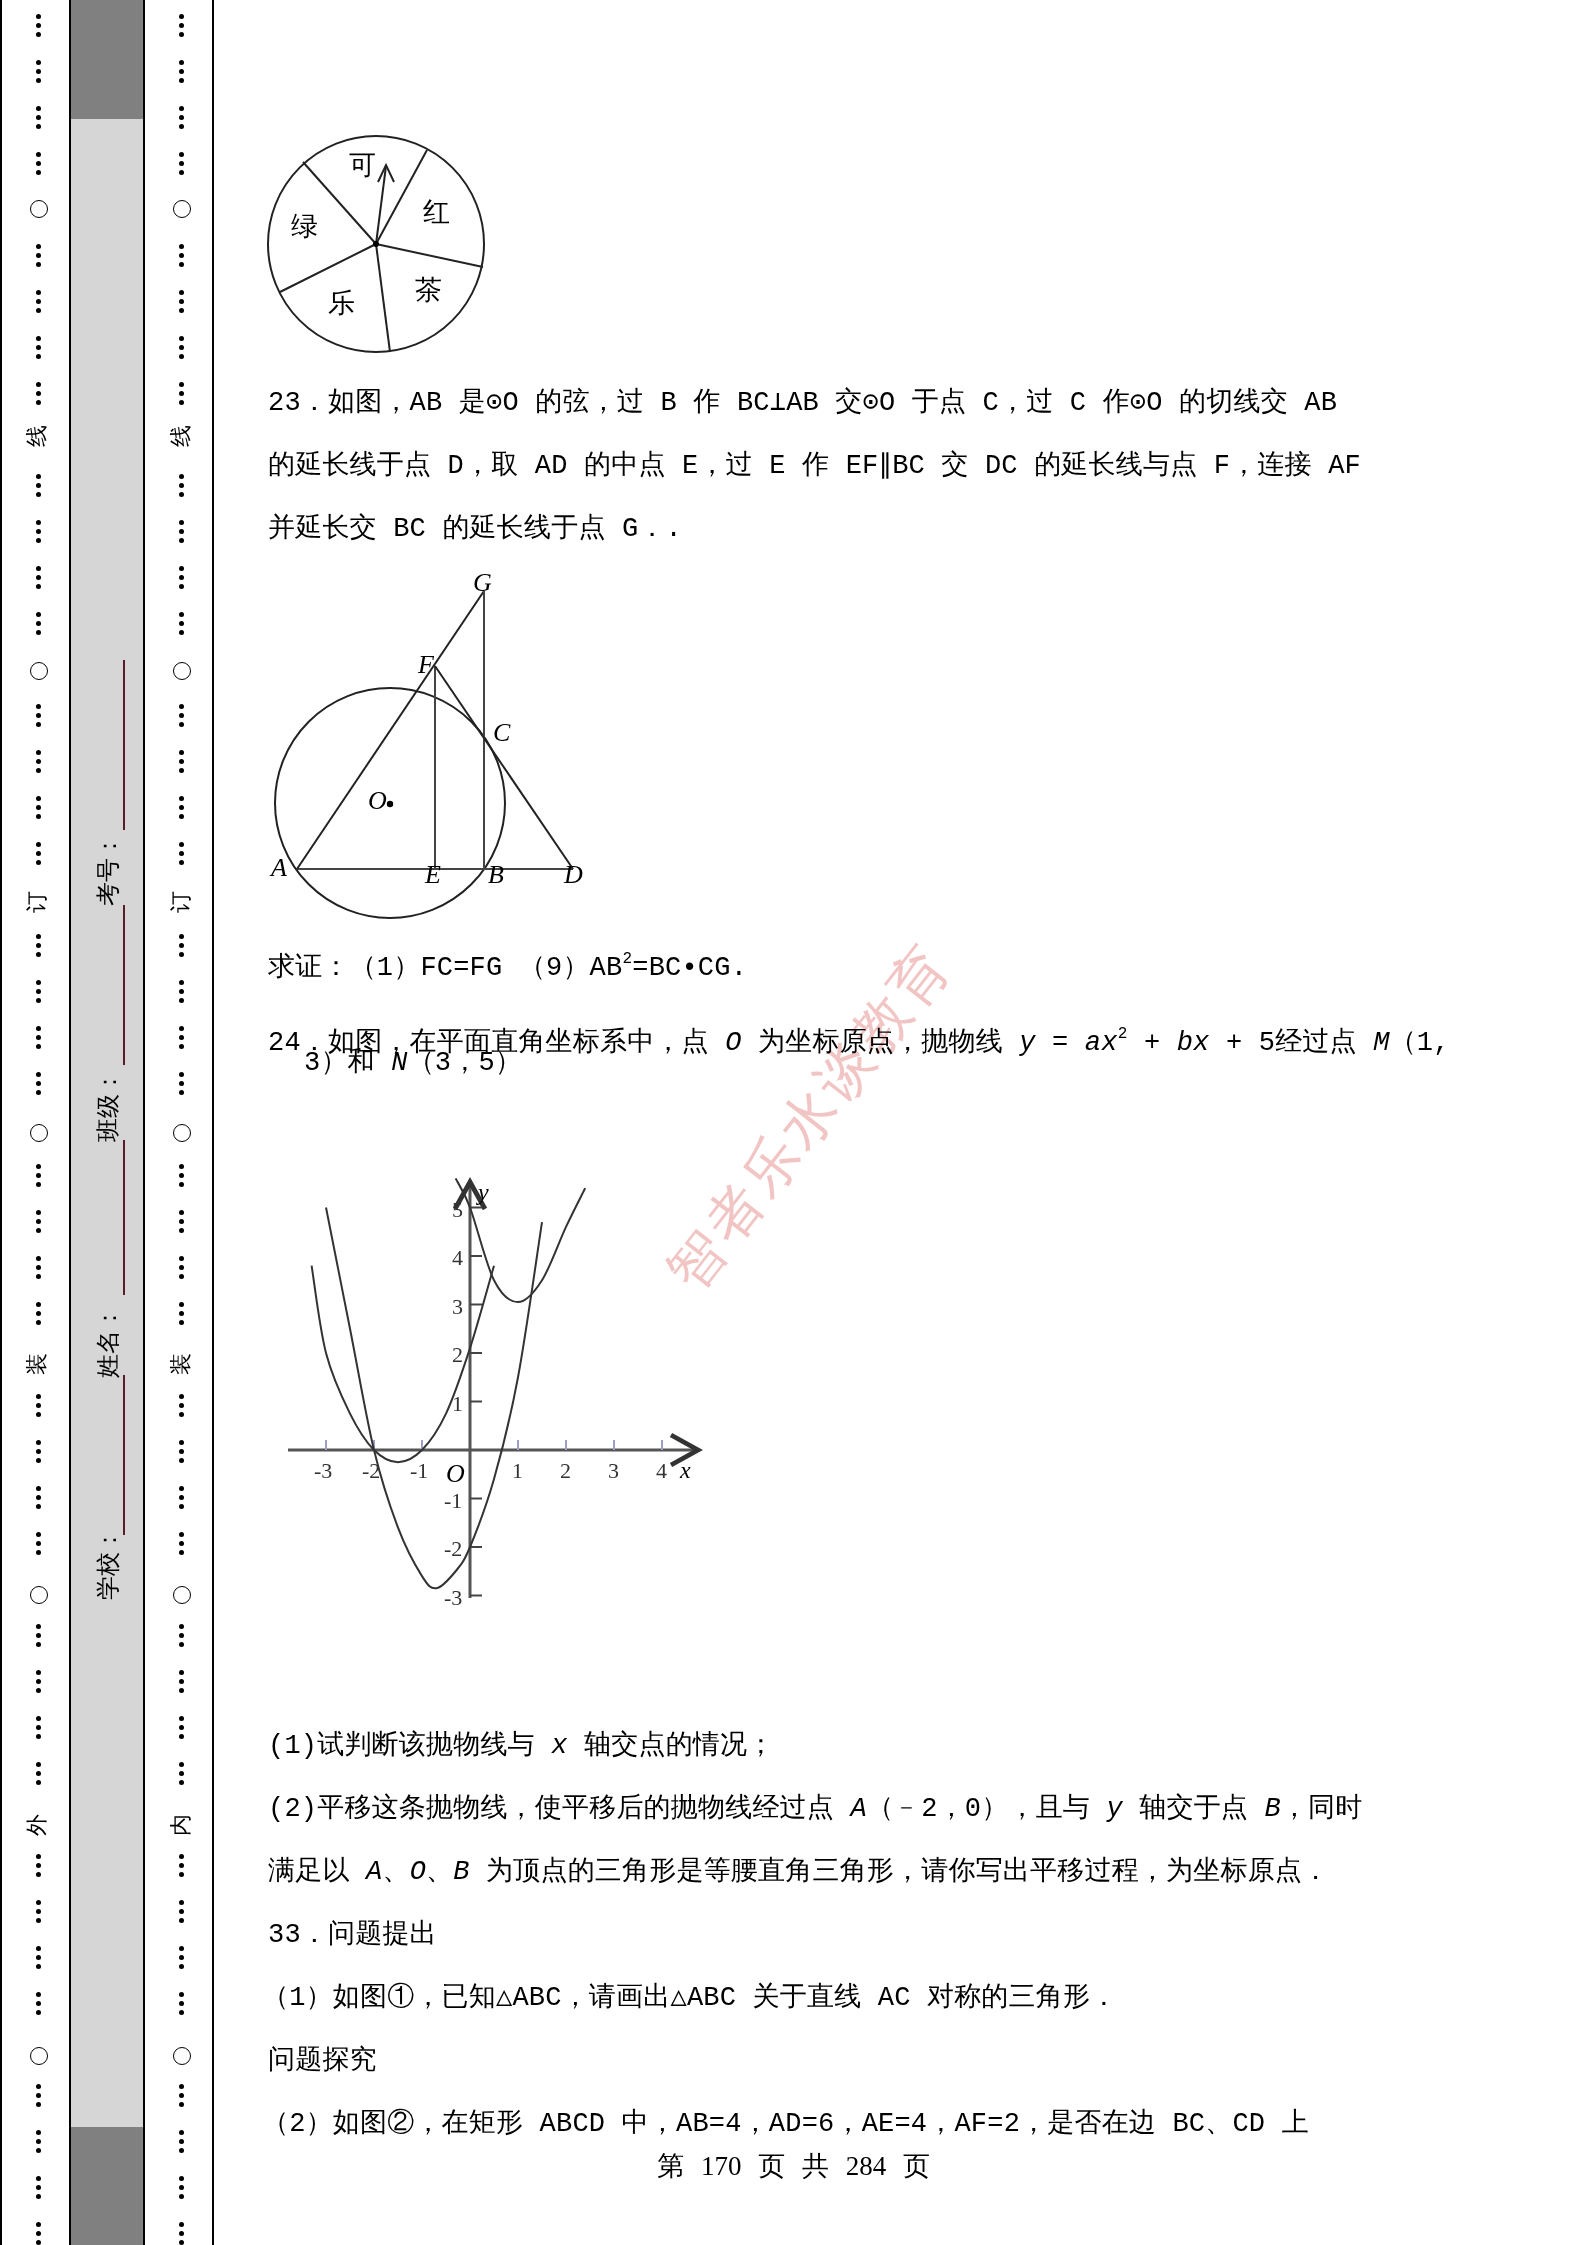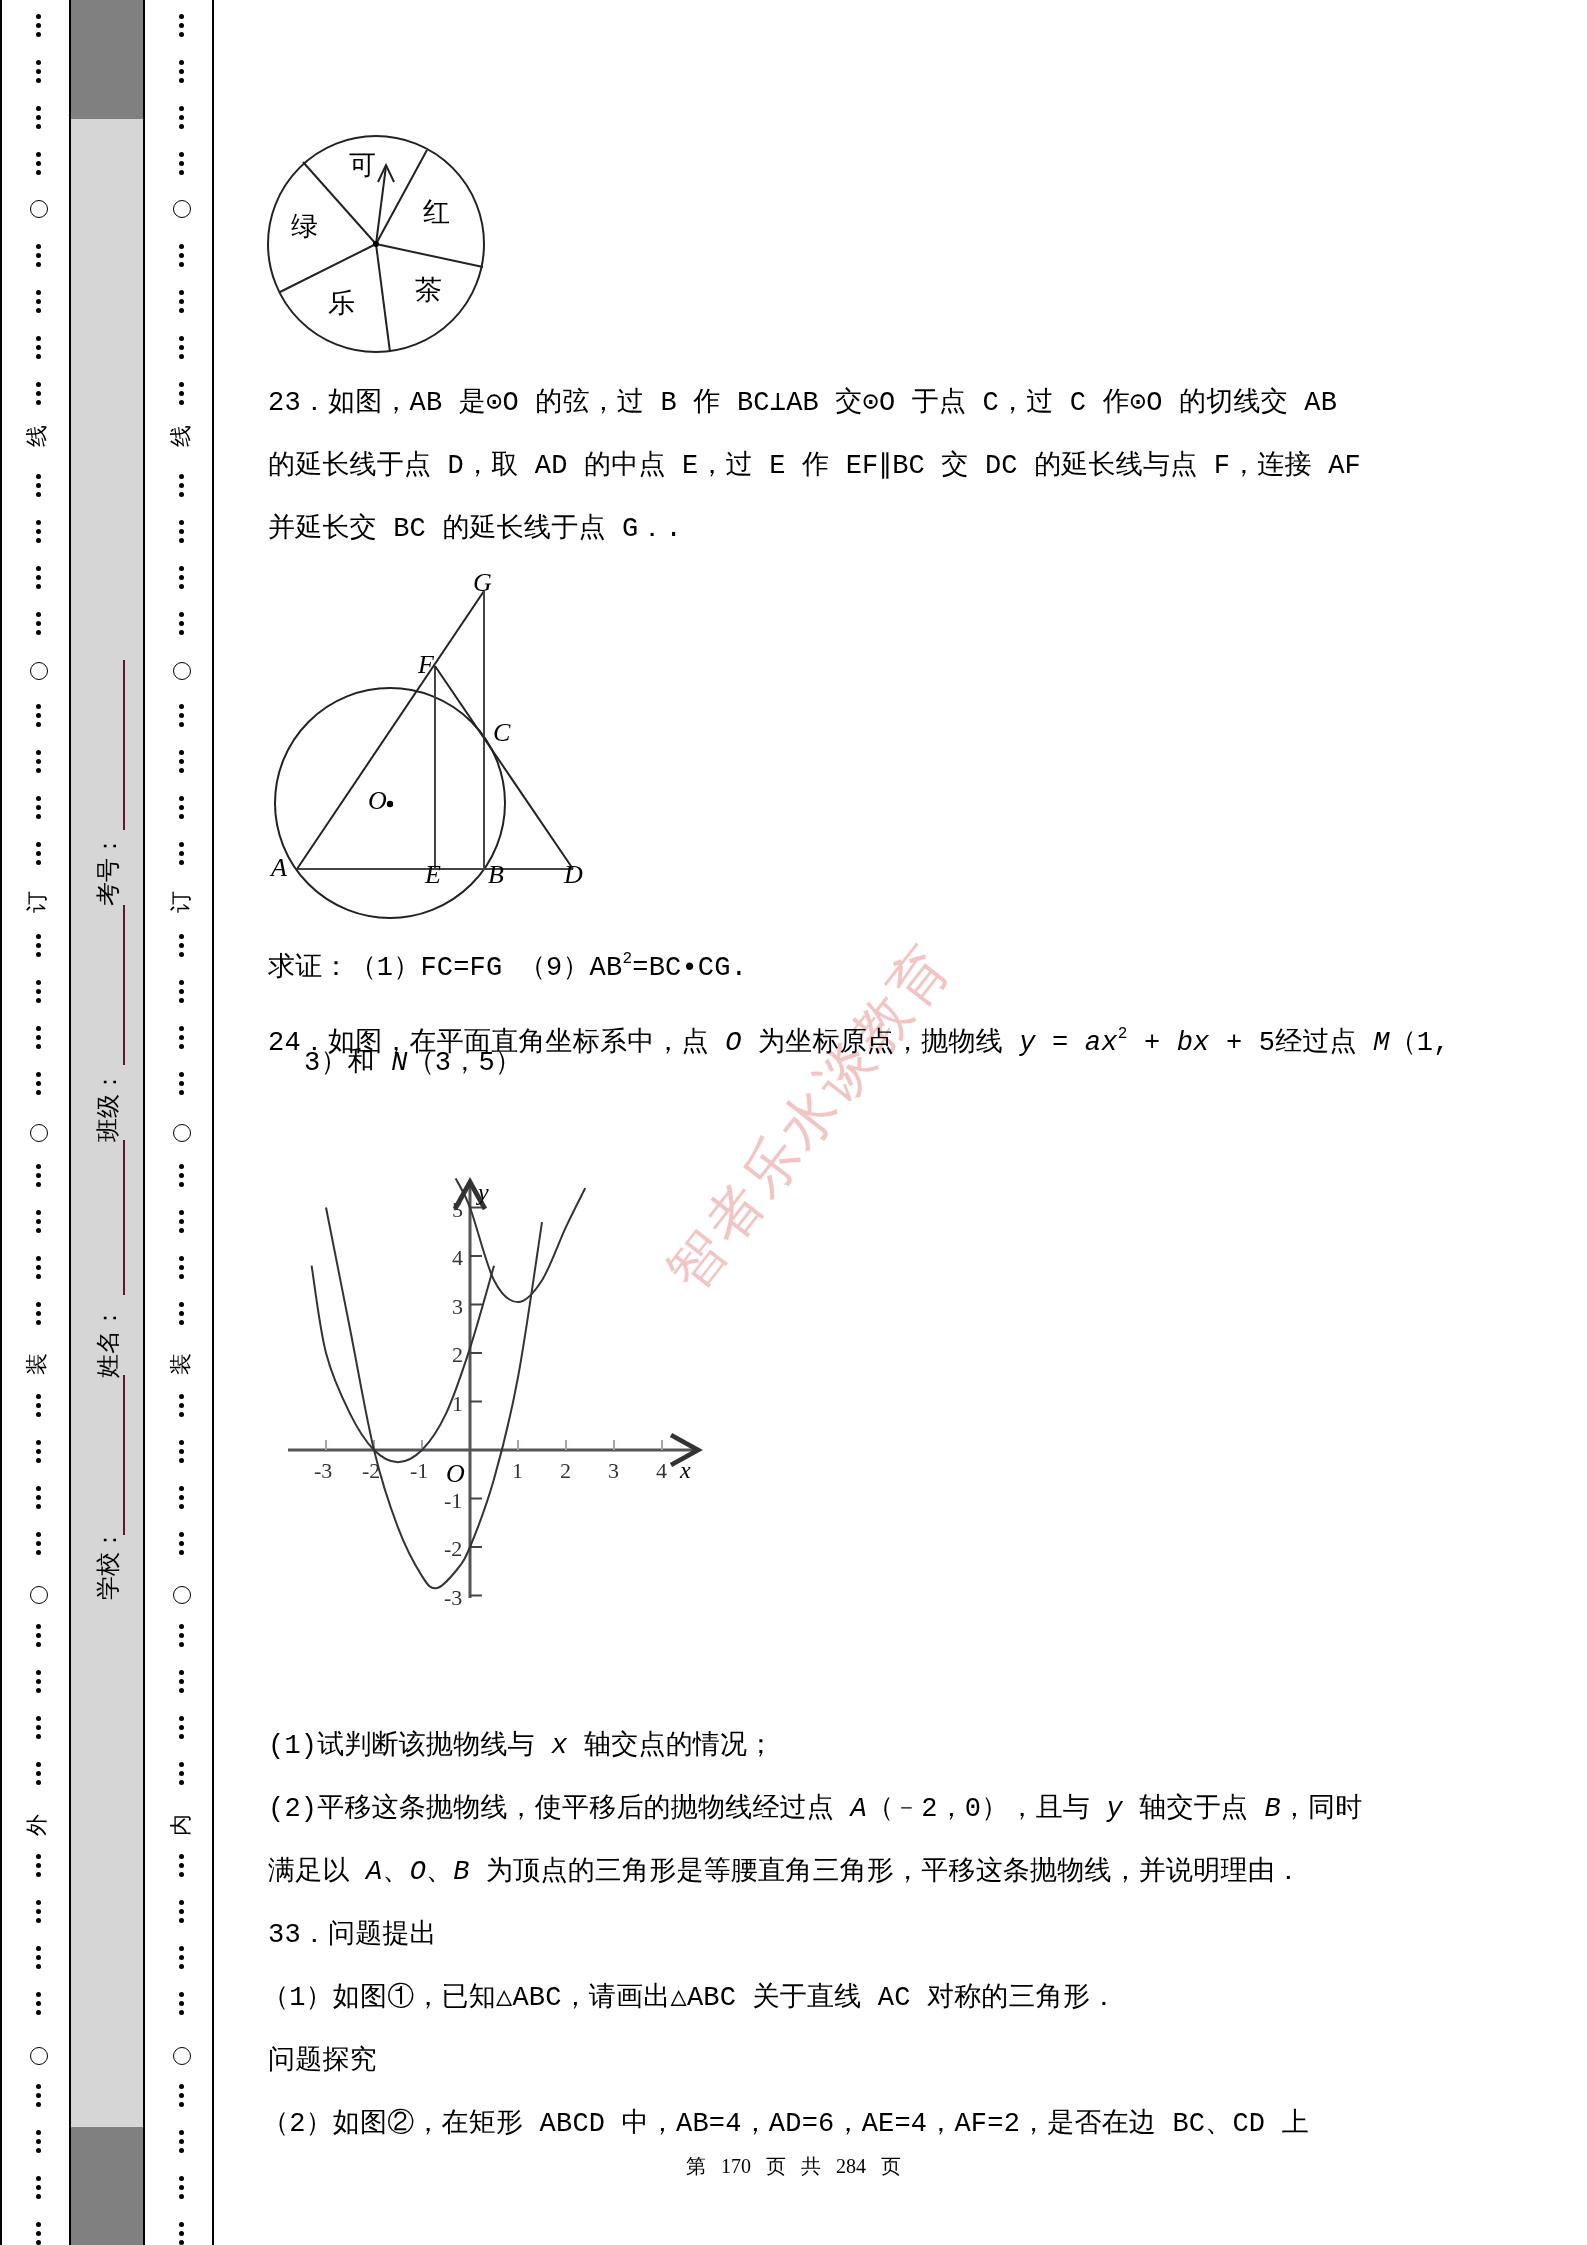--- a/index.html
+++ b/index.html
@@ -17,21 +17,21 @@
             font-family:"DejaVu Sans",sans-serif; transform:rotate(-90deg); }
   .vlabel { position:absolute; font-size:24px; line-height:28px; white-space:nowrap;
             transform-origin:0 0; transform:rotate(-90deg); font-family:"DejaVu Sans",sans-serif; }
   .uline { position:absolute; left:123px; width:1.5px; background:#5a1a2a; }
 
   
   .content { position:absolute; left:268px; top:0; width:1060px; }
   .para { position:absolute; left:0; width:1060px; font-size:27px; line-height:63px; white-space:nowrap; letter-spacing:0.2px;font-family:Liberation Mono, monospace; }
   .it { font-style:italic; }
   sup { font-size:16px; vertical-align:12px; line-height:0; }
-  .footer { position:absolute; left:0; width:1587px; top:2146px; text-align:center; font-size:20px; line-height:40px; word-spacing:10px; }
+  .footer { position:absolute; left:0; width:1587px; top:2146px; text-align:center; font-size:27px; line-height:40px; word-spacing:10px; }
   .watermark { position:absolute; left:600px; top:1080px; font-size:56px; color:#f0bcbc; white-space:nowrap;
                transform:rotate(-52deg); transform-origin:center; font-family:"DejaVu Sans",sans-serif; letter-spacing:4px; opacity:0.85; }
   svg text { font-family:"Liberation Serif",serif; }
 </style>
 </head>
 <body>
 
 <div class="margin">
   <div class="col-line" style="left:0;"></div>
   <div class="strip"></div>
@@ -570,21 +570,21 @@
         <path d="M311.6,1265.7 C314,1280.25 319.6,1328.3458333333333 326,1353 C332.4,1377.6541666666667 342,1397.4583333333333 350,1413.625 C358,1429.7916666666667 366,1441.9166666666667 374,1450 C382,1458.0833333333333 390,1462.125 398,1462.125 C406,1462.125 414,1458.0833333333333 422,1450 C430,1441.9166666666667 438,1430.6 446,1413.625 C454,1396.65 462,1372.8041666666668 470,1348.15 C478,1323.4958333333334 490,1279.4416666666666 494,1265.7"></path>
         <path d="M326,1207.5 C330,1227.7083333333333 342,1288.3333333333333 350,1328.75 C358,1369.1666666666667 366,1416.8583333333333 374,1450 C382,1483.1416666666667 390,1506.5833333333333 398,1527.6 C406,1548.6166666666666 415.6,1565.9958333333332 422,1576.1 C428.4,1586.2041666666667 430.79999999999995,1589.0333333333333 436.4,1588.225 C442,1587.4166666666665 450,1578.1208333333334 455.6,1571.25 C461.20000000000005,1564.3791666666666 463.6,1562.3583333333333 470,1547 C476.4,1531.6416666666667 486,1507.3916666666667 494,1479.1 C502,1450.8083333333332 510,1420.0916666666667 518,1377.25 C526,1334.4083333333333 538,1247.9166666666665 542,1222.05"></path>
       </g>
     <text x="478" y="1200" font-size="24" font-style="italic">y</text>
     <text x="680" y="1478" font-size="24" font-style="italic">x</text>
     <text x="446" y="1482" font-size="26" font-style="italic">O</text>
   </svg>
 
   <div class="para" style="top:1715px;"><span>(1)试判断该抛物线与 </span><span class="it">x</span><span> 轴交点的情况；</span></div>
   <div class="para" style="top:1778px;"><span>(2)平移这条抛物线，使平移后的抛物线经过点 </span><span class="it">A</span><span>（﹣2，0），且与 </span><span class="it">y</span><span> 轴交于点 </span><span class="it">B</span><span>，同时</span></div>
-  <div class="para" style="top:1841px;"><span>满足以 </span><span class="it">A</span><span>、</span><span class="it">O</span><span>、</span><span class="it">B</span><span> 为顶点的三角形是等腰直角三角形，平移这条抛物线，并说明理由．</span></div>
+  <div class="para" style="top:1841px;"><span>满足以 </span><span class="it">A</span><span>、</span><span class="it">O</span><span>、</span><span class="it">B</span><span> 为顶点的三角形是等腰直角三角形，请你写出平移过程，为坐标原点．</span></div>
 
   <div class="para" style="top:1904px;">33．问题提出</div>
   <div class="para" style="top:1967px;left:-6px;">（1）如图①，已知△ABC，请画出△ABC 关于直线 AC 对称的三角形．</div>
   <div class="para" style="top:2030px;">问题探究</div>
   <div class="para" style="top:2093px;left:-6px;">（2）如图②，在矩形 ABCD 中，AB=4，AD=6，AE=4，AF=2，是否在边 BC、CD 上</div>
 </div>
 
 <div class="footer">第  170  页  共  284  页</div>
 
 </body></html>

